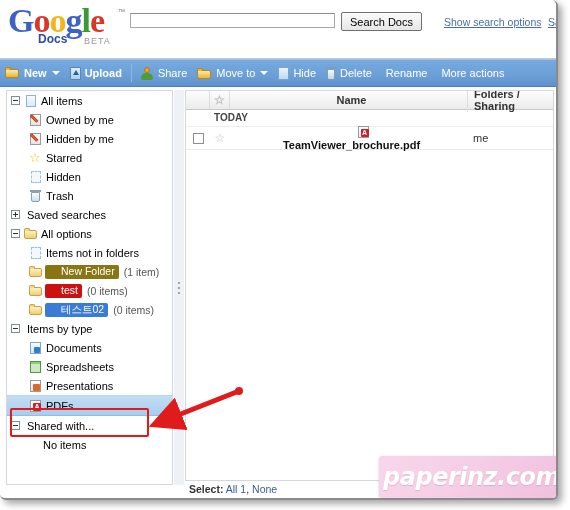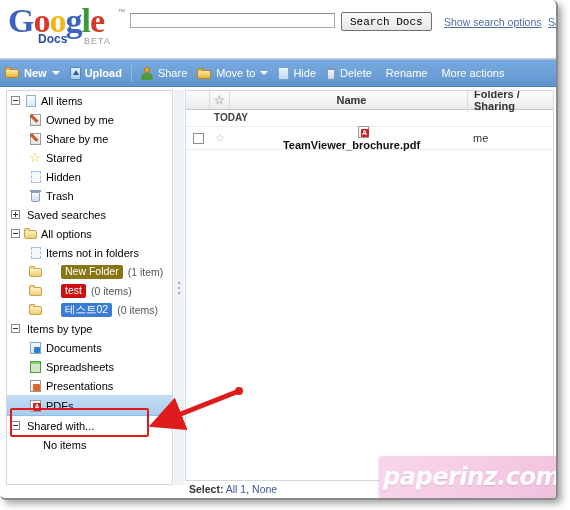--- a/index.html
+++ b/index.html
@@ -106,21 +106,21 @@
   }
   #search-button {
     position: absolute;
     left: 341px;
     top: 12px;
     height: 19px;
     padding: 0 8px;
     background: linear-gradient(#fbfbfb, #e6e6e6);
     border: 1px solid #707070;
     border-radius: 2px;
-    font-family: Liberation Mono, monospace;
+    font-family: Liberation Sans, sans-serif;
     font-size: 11px;
     color: #000;
     cursor: pointer;
   }
   .hdr-link {
     position: absolute;
     top: 16px;
     font-size: 10.5px;
     color: #3b5998;
     text-decoration: underline;
@@ -475,26 +475,26 @@
     font-size: 7px;
     font-weight: bold;
     line-height: 8px;
     text-align: center;
     font-family: "Liberation Sans", sans-serif;
     border-radius: 1px;
   }
 
   .folder-tag {
     display: inline-block;
-    padding: 0px 4px 1px 4px;
+    padding: 0px 4px 1px 16px;
     color: #fff;
     font-size: 10.5px;
     line-height: 13px;
     border-radius: 2px;
-    margin-left: 18px;
+    margin-left: 2px;
   }
   .folder-count {
     margin-left: 5px;
     color: #555;
     font-size: 10.5px;
   }
 
   
   #splitter {
     position: absolute;
@@ -710,21 +710,21 @@
           <span class="toggle"></span>
           <span class="si si-doc"></span>
           <span class="nav-label">All items</span>
         </div>
         <div class="nav-row ind-1">
           <span class="si si-pencil"></span>
           <span class="nav-label">Owned by me</span>
         </div>
         <div class="nav-row ind-1">
           <span class="si si-pencil"></span>
-          <span class="nav-label">Share by me</span>
+          <span class="nav-label">Hidden by me</span>
         </div>
         <div class="nav-row ind-1">
           <span class="si si-star">☆</span>
           <span class="nav-label">Starred</span>
         </div>
         <div class="nav-row ind-1">
           <span class="si si-hidden"></span>
           <span class="nav-label">Hidden</span>
         </div>
         <div class="nav-row ind-1">

